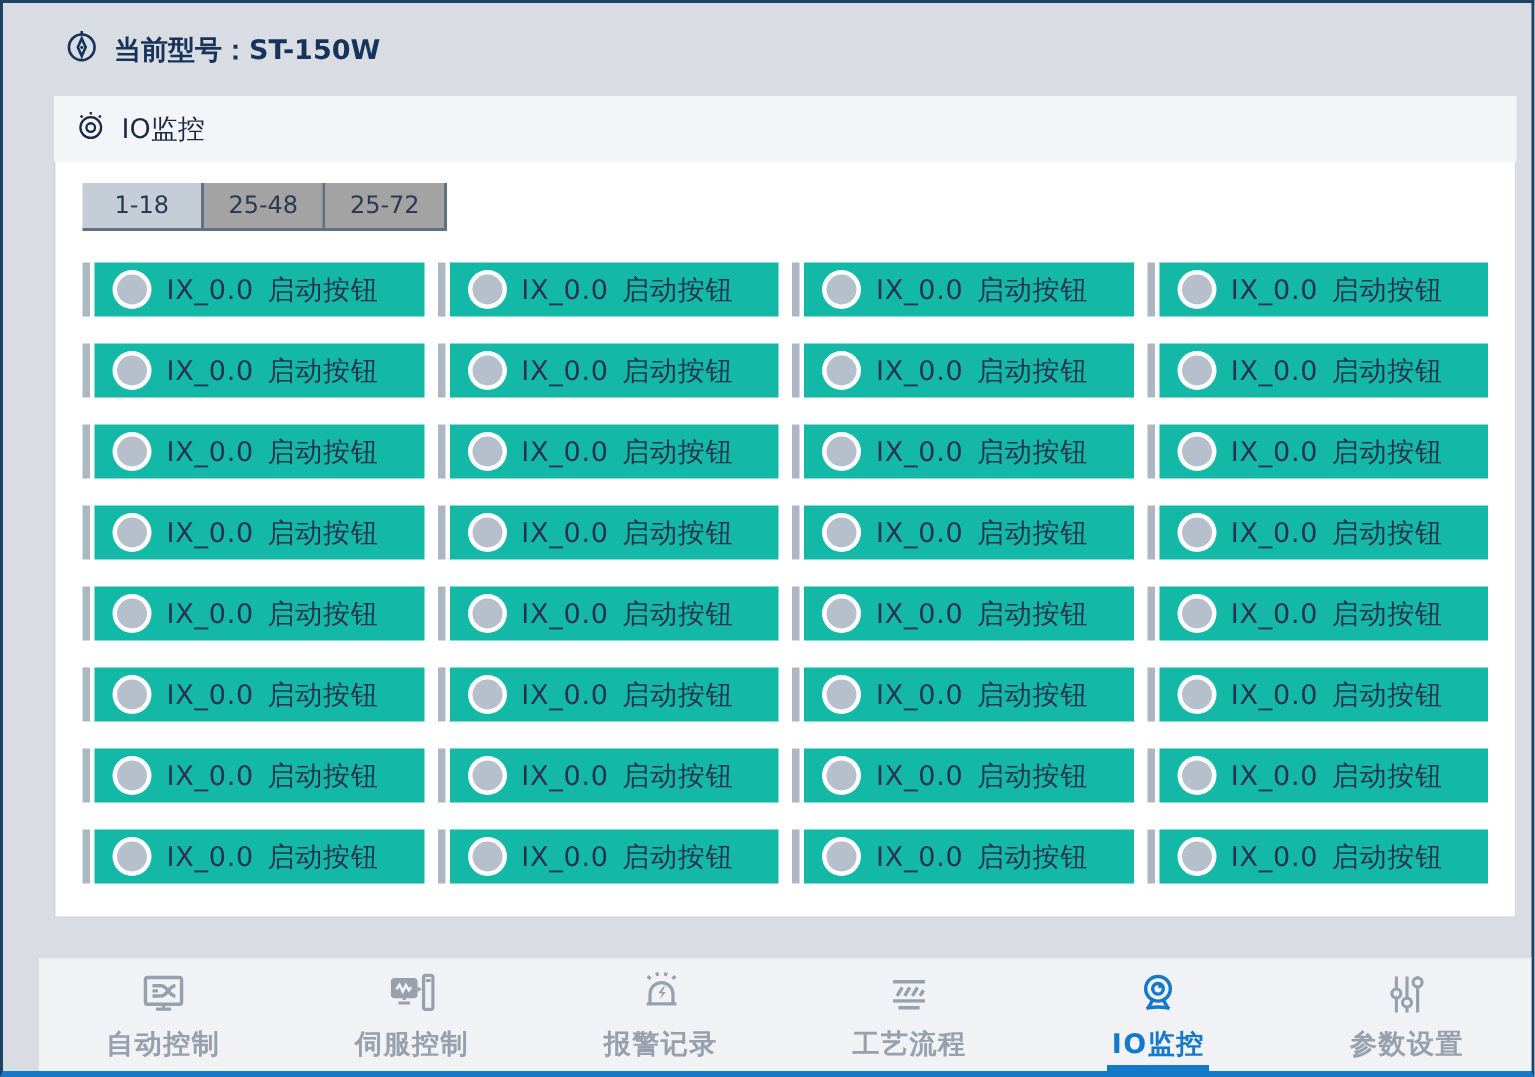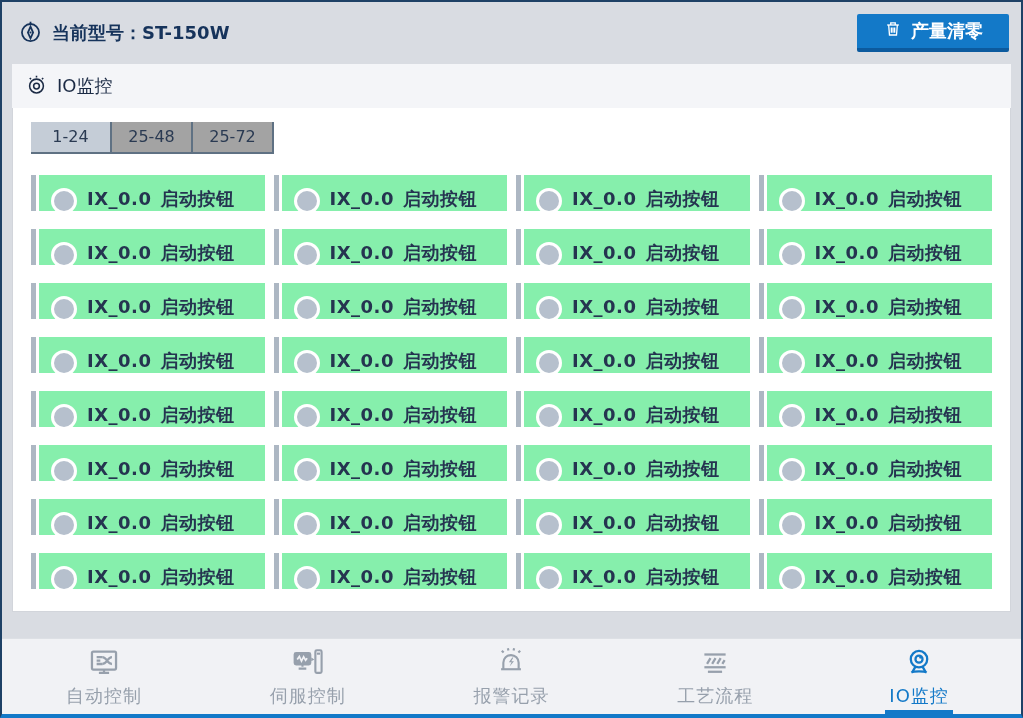--- a/index.html
+++ b/index.html
@@ -3,20 +3,21 @@
 <meta charset="utf-8">
 <style>
   * { margin:0; padding:0; box-sizing:border-box; }
   body { font-family:"DejaVu Sans","Liberation Sans",sans-serif; background:#9aa0a8; }
   .screen {
     width:1023px; height:718px;
     border:2px solid #1e4166; border-bottom:4px solid #1379c8;
     background:#d9dce2;
     display:flex; flex-direction:column;
     overflow:hidden;
+    padding-left:24px;
   }
   
   .topbar { flex:0 0 62px; display:flex; align-items:center; padding:0 12px 0 16px; }
   .model { display:flex; align-items:center; gap:9px; color:#16335b; font-size:18px; font-weight:bold; }
   .model svg { width:25px; height:25px; }
   .clear-btn {
     margin-left:auto; width:152px; height:38px;
     background:#1379c8; border:none; border-bottom:4px solid #0c5a9e; border-radius:2px;
     color:#fff; font-size:18px; font-weight:bold;
     display:flex; align-items:center; justify-content:center; gap:8px; cursor:pointer;
@@ -42,31 +43,31 @@
     border-right:2px solid #5f7183; cursor:pointer;
   }
   .tab.active { background:#c5cdd7; }
   .grid {
     margin:21px 10px 0;
     display:grid; grid-template-columns:repeat(4,1fr);
     column-gap:9px; row-gap:18px;
   }
   .io-cell { height:36px; display:flex; align-items:stretch; }
   .cell-bar { width:5px; background:#adb7c3; margin-right:3px; }
-  .cell-body { flex:1; background:#86efac; display:flex; align-items:flex-end;font-weight:bold; }
+  .cell-body { flex:1; background:#14b8a6; display:flex; align-items:center; }
   .led {
     width:20px; height:20px; border-radius:50%;
     background:#b6c0cd; box-shadow:0 0 0 3px #ffffff;
     margin:0 13px 0 15px; flex:0 0 auto;
   }
   .cell-text { font-size:18px; color:#253450; letter-spacing:.5px; white-space:nowrap; }
   .cell-text .code { margin-right:9px; }
   
   .spacer { flex:0 0 26px; }
-  .nav { flex:0 0 76px; background:#f1f2f5; border-top:1px solid #dde0e5; display:flex; }
+  .nav { flex:0 0 76px; background:#f1f2f5; border-top:1px solid #dde0e5; display:flex;font-weight:bold; }
   .nav-item {
     flex:1; display:flex; flex-direction:column; align-items:center; justify-content:center;
     gap:3px; color:#97a0ac; cursor:pointer; position:relative;
   }
   .nav-item .icon { height:36px; display:flex; align-items:center; }
   .nav-item .icon svg { width:34px; height:34px; }
   .nav-item .nav-label { font-size:18px; letter-spacing:1px; }
   .nav-item.active { color:#1379c8; }
   .nav-underline {
     display:none; position:absolute; bottom:0; left:50%; transform:translateX(-50%);
@@ -82,43 +83,34 @@
   <div class="topbar">
     <div class="model">
       <span><svg viewBox="0 0 24 24" fill="none" stroke="#16335b" stroke-width="1.7">
         <path d="M12 2.6v2.2"></path>
         <circle cx="12" cy="13" r="8.2"></circle>
         <path d="M12 7.4l2.5 5.6-2.5 5.6-2.5-5.6z"></path>
         <circle cx="12" cy="13" r="1" fill="#16335b" stroke="none"></circle>
       </svg></span>
       <span>当前型号：ST-150W</span>
     </div>
-    <button class="clear-btn">
-      <span><svg viewBox="0 0 24 24" fill="none" stroke="#ffffff" stroke-width="1.6">
-        <path d="M5 7.2h14"></path>
-        <path d="M9.3 7.2V4.6h5.4v2.6"></path>
-        <path d="M6.8 7.2l1 12h8.4l1-12"></path>
-        <path d="M10 10.2v6.2M12 10.2v6.2M14 10.2v6.2"></path>
-      </svg></span>
-      <span>产量清零</span>
-    </button>
   </div>
 
   <div class="strip">
     <span><svg viewBox="0 0 24 24" fill="none" stroke="#1b2a44" stroke-width="1.6">
       <path d="M6.3 6.6L5 5.3M12 4.6V2.8M17.7 6.6L19 5.3"></path>
       <circle cx="12" cy="13.6" r="7.2"></circle>
       <circle cx="12" cy="13.6" r="3"></circle>
     </svg></span>
     <span>IO监控</span>
   </div>
 
   <div class="panel">
     <div class="tabs" id="tabs">
-        <div class="tab active">1-24</div>
+        <div class="tab active">1-18</div>
         <div class="tab">25-48</div>
         <div class="tab">25-72</div>
       </div>
     <div class="grid" id="grid">
         <div class="io-cell">
           <div class="cell-bar"></div>
           <div class="cell-body">
             <span class="led"></span>
             <span class="cell-text"><span class="code">IX_0.0</span><span class="name">启动按钮</span></span>
           </div>
@@ -398,15 +390,26 @@
             <circle cx="12" cy="9.3" r="5.8"></circle>
             <circle cx="12" cy="9.3" r="2.5"></circle>
             <circle cx="12.9" cy="8.2" r="0.8" fill="currentColor" stroke="none"></circle>
             <path d="M9.6 14.4l-2.2 3.9M14.4 14.4l2.2 3.9"></path>
             <path d="M6.6 18.7c1.8-1.1 9-1.1 10.8 0"></path>
           </svg>
         </span>
         <span class="nav-label">IO监控</span>
         <span class="nav-underline"></span>
       </div>
+      <div class="nav-item">
+        <span class="icon">
+          <svg viewBox="0 0 24 24" fill="none" stroke="currentColor" stroke-width="1.5">
+            <path d="M7 3.5v17M12 3.5v17M17 3.5v17"></path>
+            <circle cx="7" cy="11.5" r="2.1" fill="#f1f2f5"></circle>
+            <circle cx="12" cy="15.8" r="2.1" fill="#f1f2f5"></circle>
+            <circle cx="17" cy="6.3" r="2.1" fill="#f1f2f5"></circle>
+          </svg>
+        </span>
+        <span class="nav-label">参数设置</span>
+      </div>
     </nav>
 
 </div>
 
 </body></html>

